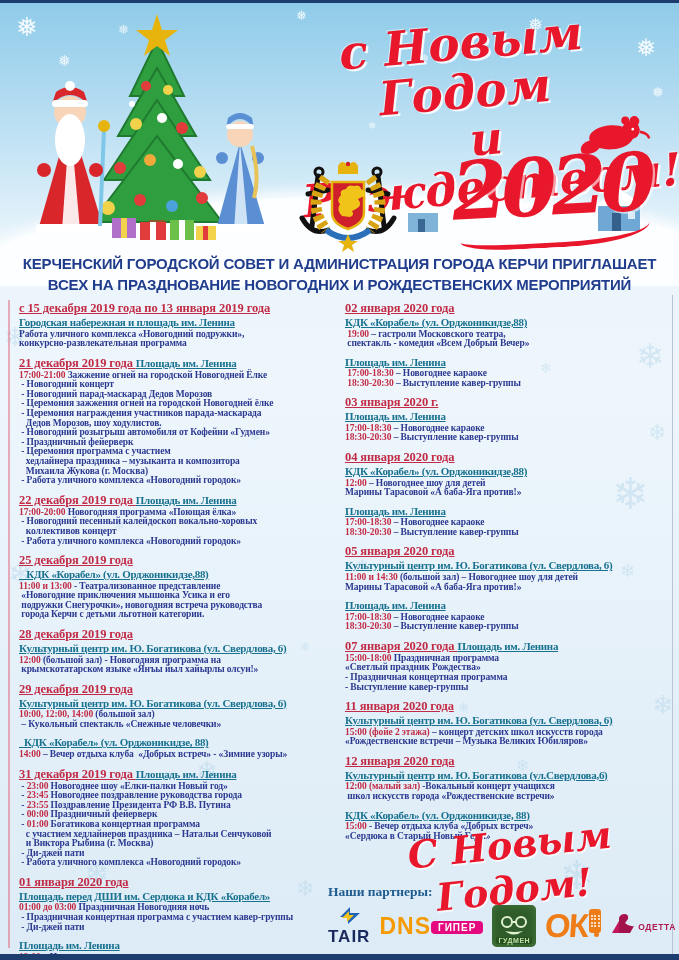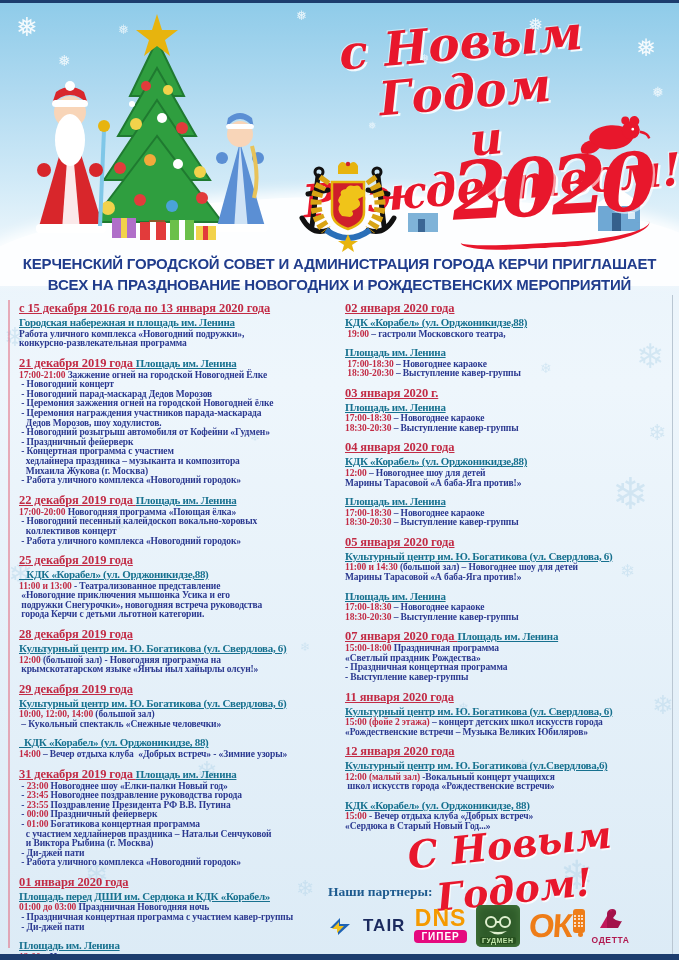--- a/index.html
+++ b/index.html
@@ -47,22 +47,22 @@
   .edge-right{position:absolute;left:672px;top:295px;height:660px;width:1px;background:#b9c6d2;z-index:2;}
   .cflake{position:absolute;color:#a9cfe6;pointer-events:none;z-index:1;}
   
   .closing{position:absolute;top:822px;left:362px;width:300px;text-align:center;
     font-family:"DejaVu Serif",serif;font-style:italic;font-weight:bold;font-size:38px;
     color:#e8172c;transform:rotate(-6deg);z-index:4;
     text-shadow:1px 2px 0 rgba(255,255,255,.8);}
   .partners{position:absolute;top:884px;left:328px;width:334px;z-index:5;}
   .partners-label{font-family:"Liberation Serif",serif;font-weight:bold;font-size:13.5px;color:#1e5b8f;}
   .logos{display:flex;align-items:center;gap:9px;margin-top:5px;}
-  .logo{display:flex;flex-direction:column;align-items:center;}
-  .tair{flex-direction:row;gap:13px;align-items:center;}
+  .logo{display:flex;flex-direction:row;align-items:center;}
+  .tair{flex-direction:column;gap:2px;align-items:center;}
   .tair-text{font-family:"Liberation Sans",sans-serif;font-weight:900;font-size:17px;color:#1b2a5e;letter-spacing:1px;}
   .dns-top{font-family:"Liberation Sans",sans-serif;font-weight:900;font-size:23px;color:#f59a00;line-height:19px;letter-spacing:1px;}
   .dns-sub{background:#e5097f;color:#fff;font-family:"Liberation Sans",sans-serif;font-weight:bold;
     font-size:10px;padding:1px 7px;border-radius:4px;margin-top:2px;letter-spacing:1px;}
   .gudmen-box{width:44px;height:42px;background:#2f5c2a;border-radius:5px;display:flex;flex-direction:column;
     align-items:center;justify-content:flex-end;box-shadow:inset 0 0 10px #467a3e;}
   .gudmen-text{font-family:"Liberation Sans",sans-serif;font-weight:bold;font-size:7px;color:#bfe3a8;
     background:#27511f;width:36px;text-align:center;border-radius:2px;margin-bottom:3px;letter-spacing:.5px;}
   .ok{flex-direction:row;align-items:flex-start;gap:2px;}
   .ok-text{font-family:"Liberation Sans",sans-serif;font-weight:900;font-size:33px;color:#ee7d18;
@@ -220,36 +220,36 @@
 
   <div class="headline">
     <div>КЕРЧЕНСКИЙ ГОРОДСКОЙ СОВЕТ И АДМИНИСТРАЦИЯ ГОРОДА КЕРЧИ ПРИГЛАШАЕТ</div>
     <div>ВСЕХ НА ПРАЗДНОВАНИЕ НОВОГОДНИХ И РОЖДЕСТВЕНСКИХ МЕРОПРИЯТИЙ</div>
   </div>
 
   <div class="edge-left"></div>
   <div class="edge-right"></div>
   <div class="col" id="col-left">
       <div class="block">
-        <div class="line line-date"><span class="seg-date">с 15 декабря 2016 года по 13 января 2020 года</span></div>
+        <div class="line line-date"><span class="seg-date">с 15 декабря 2019 года по 13 января 2019 года</span></div>
         <div class="line line-venue"><span class="seg-venue">Городская набережная и площадь им. Ленина</span></div>
         <div class="line"><span class="seg-text">Работа уличного комплекса «Новогодний подружки»,</span></div>
         <div class="line"><span class="seg-text">конкурсно-развлекательная программа</span></div>
       </div>
       <div class="block">
         <div class="line line-date"><span class="seg-date">21 декабря 2019 года </span><span class="seg-venue">Площадь им. Ленина</span></div>
         <div class="line"><span class="seg-time">17:00-21:00 </span><span class="seg-text">Зажжение огней на городской Новогодней Ёлке</span></div>
         <div class="line"><span class="seg-text"> - Новогодний концерт</span></div>
         <div class="line"><span class="seg-text"> - Новогодний парад-маскарад Дедов Морозов</span></div>
         <div class="line"><span class="seg-text"> - Церемония зажжения огней на городской Новогодней ёлке</span></div>
         <div class="line"><span class="seg-text"> - Церемония награждения участников парада-маскарада</span></div>
         <div class="line"><span class="seg-text">   Дедов Морозов, шоу ходулистов.</span></div>
         <div class="line"><span class="seg-text"> - Новогодний розыгрыш автомобиля от Кофейни «Гудмен»</span></div>
         <div class="line"><span class="seg-text"> - Праздничный фейерверк</span></div>
-        <div class="line"><span class="seg-text"> - Концертная программа с участием</span></div>
+        <div class="line"><span class="seg-text"> - Церемония программа с участием</span></div>
         <div class="line"><span class="seg-text">   хедлайнера праздника – музыканта и композитора</span></div>
         <div class="line"><span class="seg-text">   Михаила Жукова (г. Москва)</span></div>
         <div class="line"><span class="seg-text"> - Работа уличного комплекса «Новогодний городок»</span></div>
       </div>
       <div class="block">
         <div class="line line-date"><span class="seg-date">22 декабря 2019 года </span><span class="seg-venue">Площадь им. Ленина</span></div>
         <div class="line"><span class="seg-time">17:00-20:00 </span><span class="seg-text">Новогодняя программа «Поющая ёлка»</span></div>
         <div class="line"><span class="seg-text"> - Новогодний песенный калейдоскоп вокально-хоровых</span></div>
         <div class="line"><span class="seg-text">   коллективов концерт</span></div>
         <div class="line"><span class="seg-text"> - Работа уличного комплекса «Новогодний городок»</span></div>
@@ -300,20 +300,21 @@
       <div class="block">
         <div class="line line-venue"><span class="seg-venue">Площадь им. Ленина</span></div>
         <div class="line"><span class="seg-time">13:00</span><span class="seg-text"> – Новогодняя праздничная развлекательная</span></div>
       </div>
     </div>
   <div class="col" id="col-right">
       <div class="block">
         <div class="line line-date"><span class="seg-date">02 января 2020 года</span></div>
         <div class="line line-venue"><span class="seg-venue">КДК «Корабел» (ул. Орджоникидзе,88)</span></div>
         <div class="line"><span class="seg-time"> 19:00</span><span class="seg-text"> – гастроли Московского театра,</span></div>
+        <div class="line"><span class="seg-text"> спектакль - комедия «Всем Добрый Вечер»</span></div>
       </div>
       <div class="block">
         <div class="line line-venue"><span class="seg-venue">Площадь им. Ленина</span></div>
         <div class="line"><span class="seg-time"> 17:00-18:30</span><span class="seg-text"> – Новогоднее караоке</span></div>
         <div class="line"><span class="seg-time"> 18:30-20:30</span><span class="seg-text"> – Выступление кавер-группы</span></div>
       </div>
       <div class="block">
         <div class="line line-date"><span class="seg-date">03 января 2020 г.</span></div>
         <div class="line line-venue"><span class="seg-venue">Площадь им. Ленина</span></div>
         <div class="line"><span class="seg-time">17:00-18:30</span><span class="seg-text"> – Новогоднее караоке</span></div>

